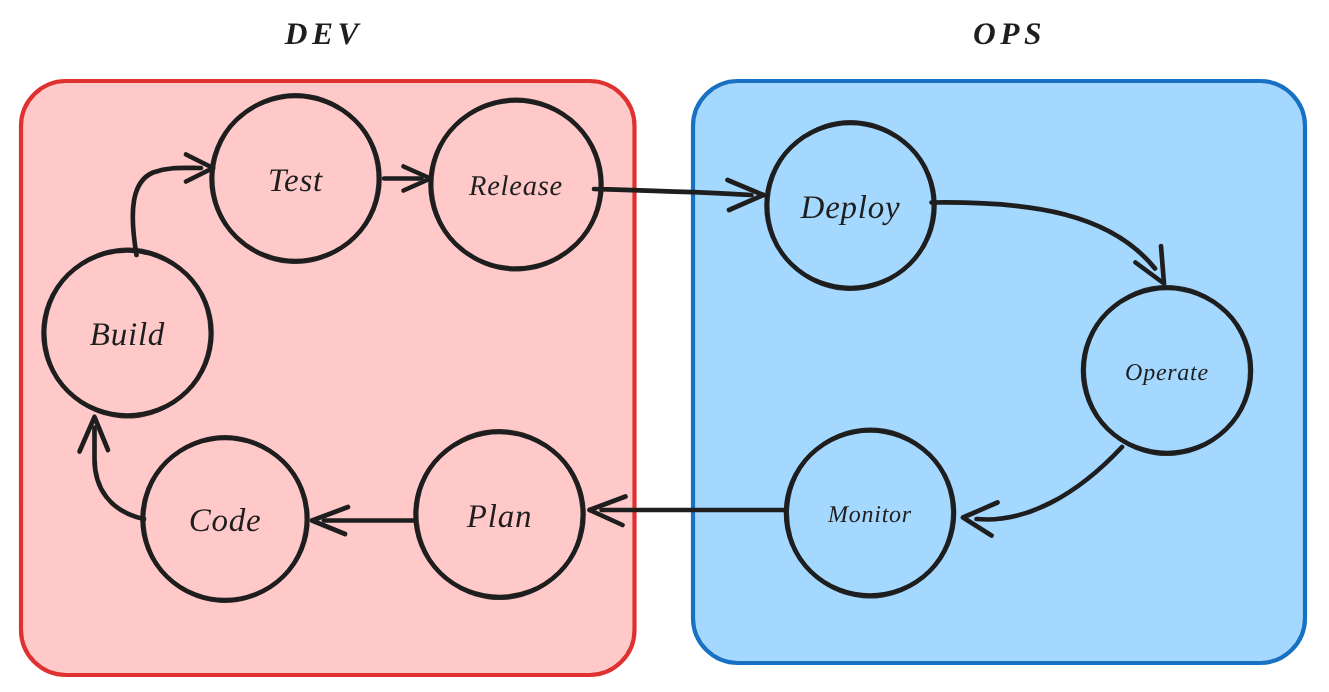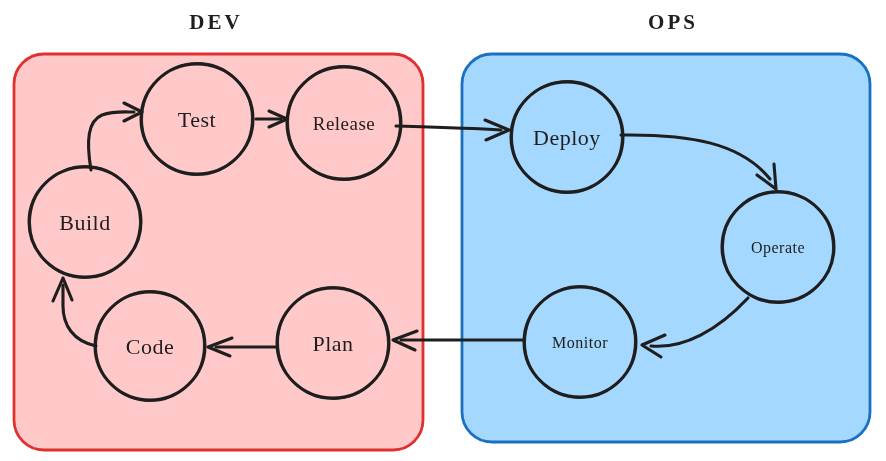--- a/index.html
+++ b/index.html
@@ -9,20 +9,21 @@
     width: 886px;
     height: 461px;
     overflow: hidden;
     font-family: "DejaVu Sans", sans-serif;
   }
   .stage {
     position: relative;
     width: 886px;
     height: 461px;
     background: #ffffff;
+    font-style: italic;
   }
   svg { display: block; }
   .region {
     stroke-width: 2.8;
   }
   .region-dev { stroke: #e03131; }
   .region-ops { stroke: #1971c2; }
   .sketch {
     fill: none;
     stroke: #1e1e1e;

